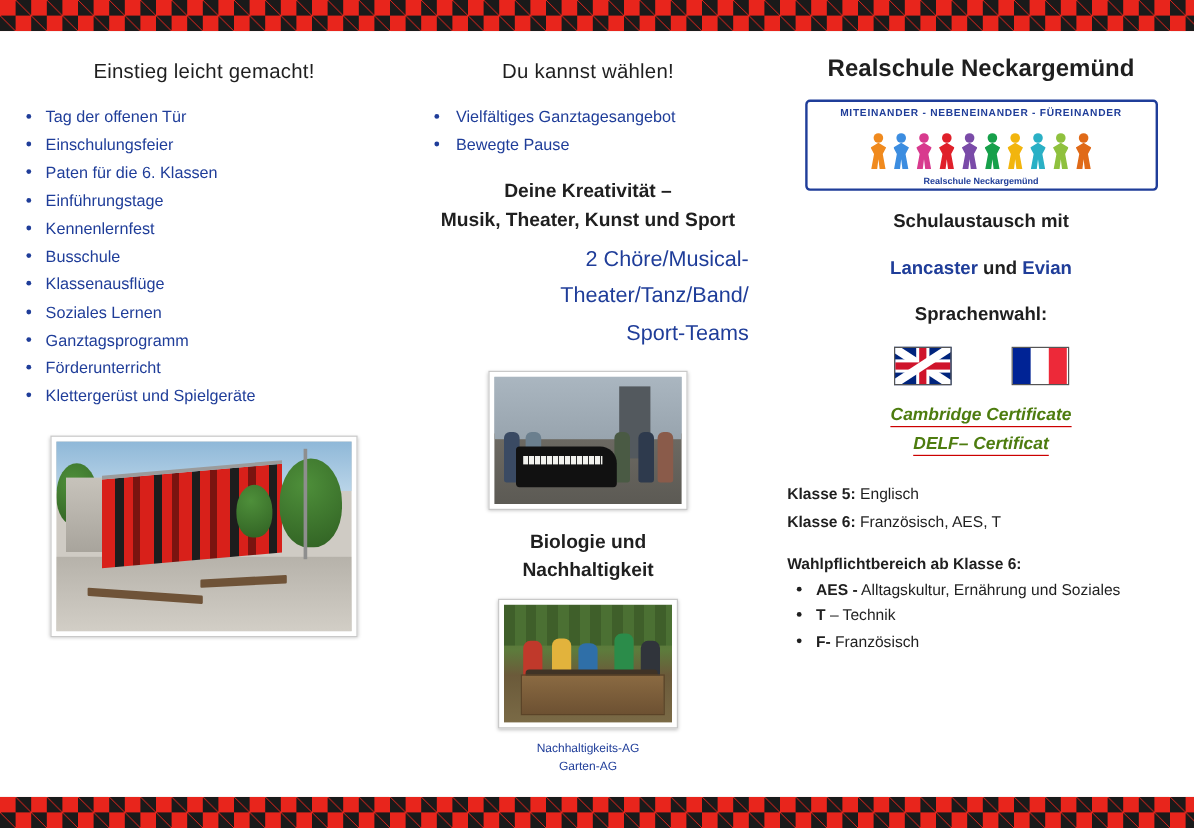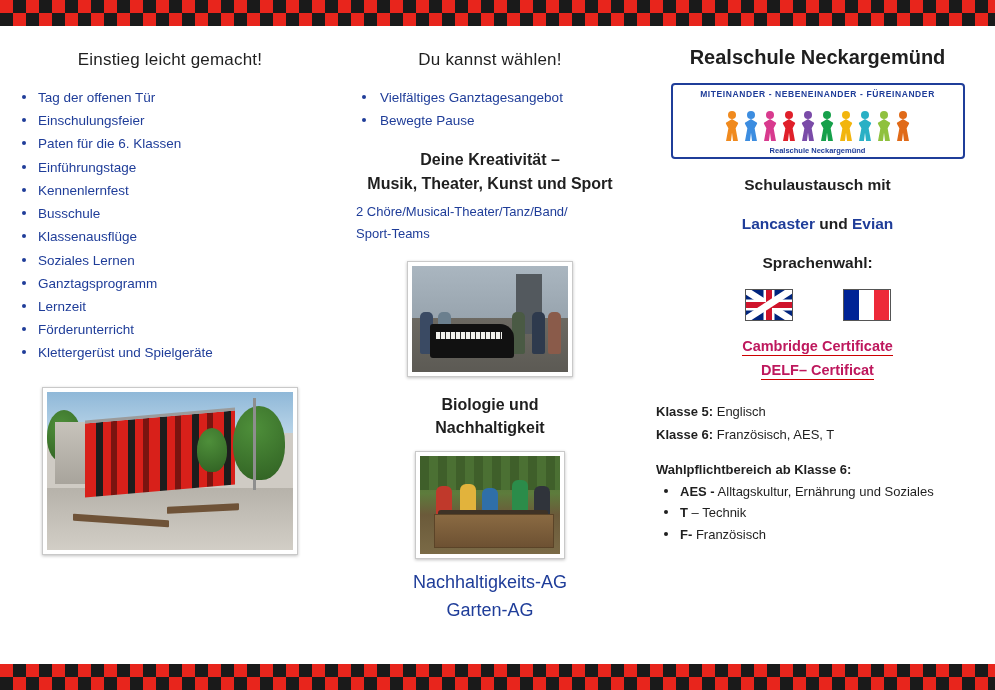--- a/index.html
+++ b/index.html
@@ -74,28 +74,28 @@
   }
   .sub-head {
     font-size: 16px;
     font-weight: bold;
     color: #1f1f1f;
     text-align: center;
     line-height: 1.45;
     margin: 16px 0 6px 0;
   }
   .sub-head-blue {
-    font-size: 13px;
+    font-size: 18px;
     color: #1f3d99;
-    text-align: left;
+    text-align: right;
     line-height: 1.7;
     margin: 4px 0 10px 0;
   }
   .caption-blue {
-    font-size: 18px;
+    font-size: 10px;
     color: #1f3d99;
     text-align: center;
     line-height: 1.55;
     margin: 10px 0 0 0;
   }
 
   ul.bullets {
     list-style: none;
     margin: 0;
     padding: 0;
@@ -233,24 +233,25 @@
   
   .flag-fr { display: flex; }
   .flag-fr span { flex: 1; height: 100%; display: block; }
   .fr-blue  { background: #002395; }
   .fr-white { background: #ffffff; }
   .fr-red   { background: #ed2939; }
 
   .cert-line {
     font-size: 14.5px;
     font-weight: bold;
-    color: #be185d;
+    color: #4d7c0f;
     text-align: center;
     line-height: 1.65;
     margin: 0;
+    font-style: italic;
   }
   .cert-line .ul { border-bottom: 1px solid #c00; padding-bottom: 1px; }
 
   .klasse-block {
     margin: 18px 0 0 0;
     font-size: 13px;
     color: #1f1f1f;
     line-height: 1.72;
   }
   .klasse-block b { font-weight: bold; }
@@ -440,21 +441,20 @@
     <ul class="bullets">
       <li>Tag der offenen Tür</li>
       <li>Einschulungsfeier</li>
       <li>Paten für die 6. Klassen</li>
       <li>Einführungstage</li>
       <li>Kennenlernfest</li>
       <li>Busschule</li>
       <li>Klassenausflüge</li>
       <li>Soziales Lernen</li>
       <li>Ganztagsprogramm</li>
-      <li>Lernzeit</li>
       <li>Förderunterricht</li>
       <li>Klettergerüst und Spielgeräte</li>
     </ul>
 
     <div class="photo-frame photo-school">
       <div class="photo-inner-school">
         <div class="sch-ground"></div>
         <div class="sch-tree-b"></div>
         <div class="sch-build-side"></div>
         <div class="sch-build"></div>

